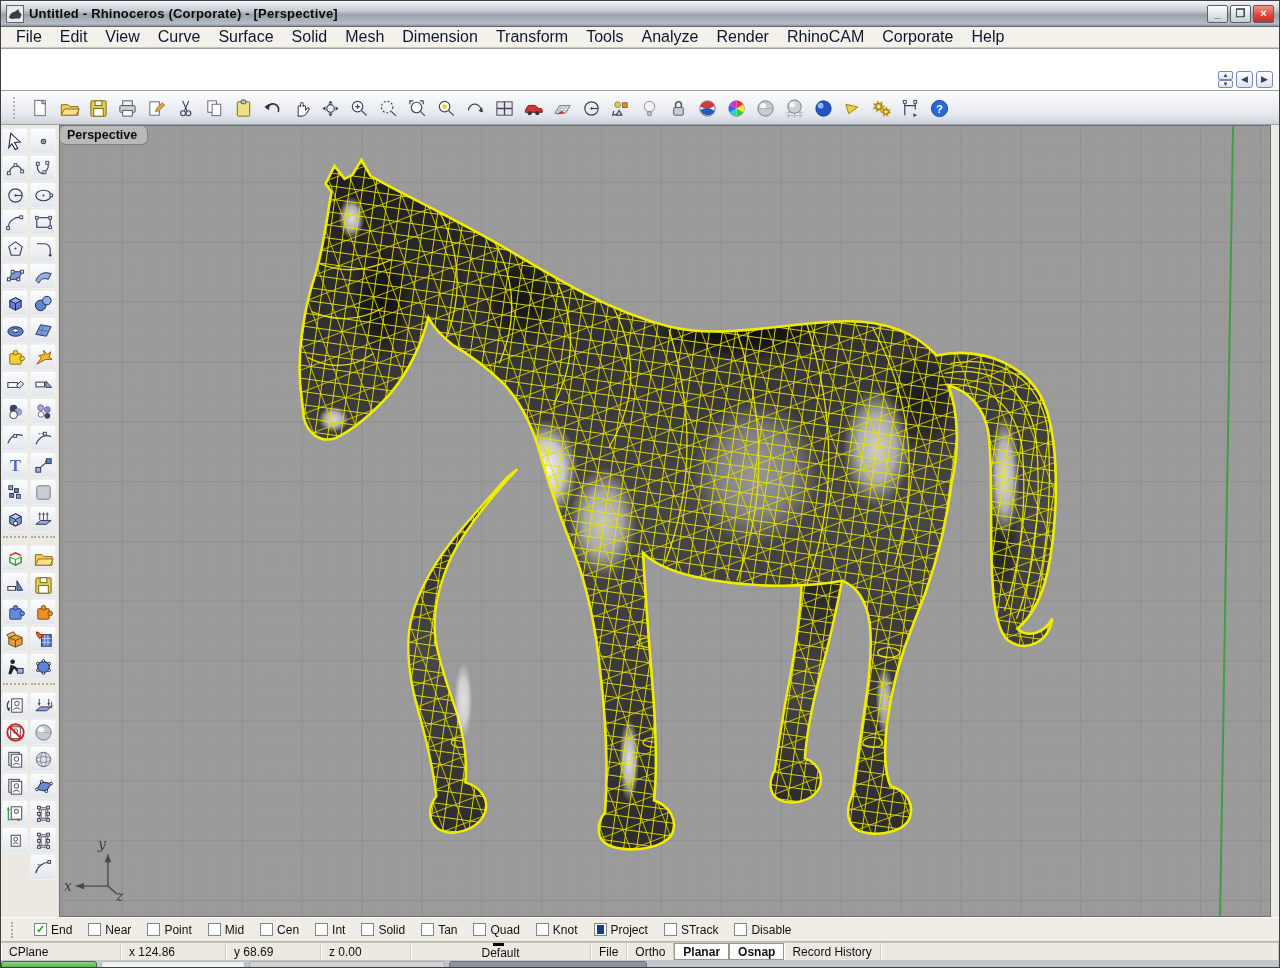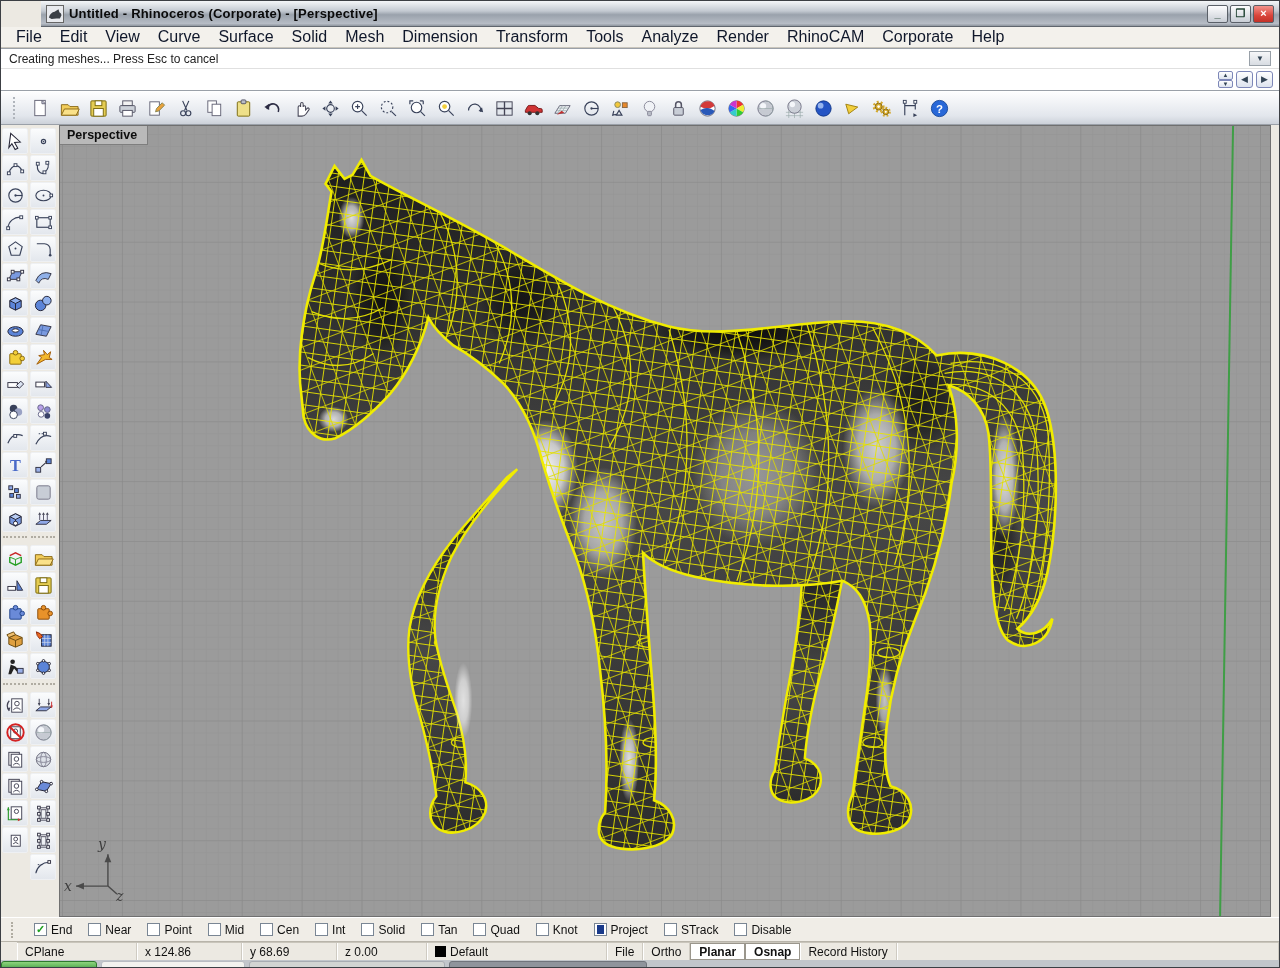--- a/index.html
+++ b/index.html
@@ -5,21 +5,21 @@
   * { box-sizing: border-box; }
   html,body { margin:0; padding:0; }
   body {
     width:1280px; height:968px; position:relative; overflow:hidden;
     font-family:"Liberation Sans", sans-serif; background:#ece9e2;
     border:1px solid #3c3f44;
   }
   
   .titlebar{position:absolute;left:0;top:0;right:0;height:26px;
     background:linear-gradient(#f4f6f8,#c3c9d1 40%,#9aa2ac 55%,#b6bcc5 90%,#8e959e);
-    display:flex;align-items:center;padding:0 5px;border-bottom:1px solid #5f656d;margin-left:40px;}
+    display:flex;align-items:center;padding:0 5px;border-bottom:1px solid #5f656d;}
   .titlebar .appicon{width:18px;height:18px;margin-right:5px;background:#e8eaee;border:1px solid #666;display:flex;align-items:center;justify-content:center;}
   .titletext{font-weight:bold;font-size:13px;color:#0a0a0a;letter-spacing:.2px;}
   .winbtns{margin-left:auto;display:flex;gap:2px;}
   .wbtn{width:21px;height:18px;border:1px solid #5a6068;border-radius:2px;
     background:linear-gradient(#fdfdfe,#c9ced6);display:flex;align-items:center;justify-content:center;
     font-size:11px;font-weight:bold;color:#243;line-height:1;}
   .wbtn.close{background:linear-gradient(#f2938c,#d9443a 60%,#c23128);color:#fff;}
   
   .menubar{position:absolute;left:0;top:26px;right:0;height:21px;background:#f3f1ec;
     border-bottom:1px solid #c9c5bb;display:flex;align-items:center;padding-left:6px;}
@@ -49,34 +49,34 @@
   .main{position:absolute;left:0;top:124px;right:0;bottom:50px;}
   .sidebar{position:absolute;left:0;top:0;width:58px;bottom:0;background:#ece9e2;display:flex;padding-top:3px;}
   .scol{width:28px;display:flex;flex-direction:column;align-items:center;}
   .sbtn{width:26px;height:26px;display:flex;align-items:center;justify-content:center;
     background:linear-gradient(#fbfcfd,#e3e7ed);border:1px solid #eef0f3;border-radius:2px;margin-bottom:1px;}
   .sdiv{width:24px;height:7px;border-top:2px dotted #b0aca2;margin:3px 0 2px 0;}
   .viewport{position:absolute;left:58px;top:0;right:8px;bottom:0;background:#9b9b9b;border:1px solid #707070;}
   .viewport svg.scene{position:absolute;left:0;top:0;width:100%;height:100%;}
   .vplabel{position:absolute;left:0;top:0;height:19px;padding:2px 10px 0 7px;background:#b9b9b9;
     border-right:1px solid #7e7e7e;border-bottom:1px solid #7e7e7e;
-    font-size:12.5px;font-weight:bold;color:#0d0d0d;}
+    font-size:12.5px;font-weight:bold;color:#0d0d0d;border-radius:6px;}
   
   .osnapbar{position:absolute;left:0;right:0;bottom:25px;height:25px;background:#f0ede7;
     border-top:1px solid #fff;border-bottom:1px solid #b8b4aa;display:flex;align-items:center;padding-left:10px;gap:16px;}
   .osnapbar::before{content:"";width:3px;height:16px;border-left:2px dotted #b0aca2;margin-right:2px;}
   .osnap-item{display:flex;align-items:center;gap:4px;font-size:12px;color:#111;}
   .cb{width:13px;height:13px;border:1px solid #7a8694;background:#fff;display:flex;align-items:center;justify-content:center;}
   .cb .mark{display:none;font-size:11px;font-weight:bold;color:#1fA020;line-height:1;margin-top:-1px;}
   .cb.checked .mark{display:block;}
   .cb .fillsq{display:none;width:7px;height:9px;background:#1a3a8a;}
   .cb.filled .fillsq{display:block;}
   
   .statusbar{position:absolute;left:0;right:0;bottom:7px;height:18px;background:#ece9e2;
-    border-top:1px solid #c9c5bb;display:flex;align-items:stretch;font-size:12px;color:#111;margin-left:16px;}
+    border-top:1px solid #c9c5bb;display:flex;align-items:stretch;font-size:12px;color:#111;}
   .seg{display:flex;align-items:center;padding:0 8px;border-right:1px solid #cfcbc2;box-shadow:inset 1px 0 0 #fff;}
   .seg.btn{justify-content:center;}
   .seg.active{background:#fff;font-weight:bold;border:1px solid #9a968c;margin:0;}
   .layerchip{width:11px;height:11px;background:#000;margin-right:4px;}
   
   .taskstrip{position:absolute;left:0;right:0;bottom:0;height:7px;background:#c2c6cb;overflow:hidden;}
   .taskstrip .tseg{position:absolute;top:1px;height:10px;border-radius:3px 3px 0 0;}
 </style>
 </head>
 <body>
@@ -107,24 +107,20 @@
     <span class="menuitem">Transform</span>
     <span class="menuitem">Tools</span>
     <span class="menuitem">Analyze</span>
     <span class="menuitem">Render</span>
     <span class="menuitem">RhinoCAM</span>
     <span class="menuitem">Corporate</span>
     <span class="menuitem">Help</span>
   </div>
 
 <div class="cmdarea">
-  <div class="cmdhistory">
-    <span>Creating meshes... Press Esc to cancel</span>
-    <span class="histdrop">▼</span>
-  </div>
   <div class="cmdctrl">
     <span class="spin">
         <div>▲</div>
         <div>▼</div>
       </span>
     <span class="cbtn">◀</span>
     <span class="cbtn">▶</span>
   </div>
 </div>
 
@@ -934,21 +930,21 @@
     </div>
     <div class="seg" style="width: 105px;">
       <span>x 124.86</span>
     </div>
     <div class="seg" style="width: 95px;">
       <span>y 68.69</span>
     </div>
     <div class="seg" style="width: 90px;">
       <span>z 0.00</span>
     </div>
-    <div class="seg" style="width: 180px;">
+    <div class="seg" style="width: 180px; flex-direction: column;">
       <span class="layerchip"></span>
       <span>Default</span>
     </div>
     <div class="seg btn">
       <span>File</span>
     </div>
     <div class="seg btn">
       <span>Ortho</span>
     </div>
     <div class="seg btn active">

